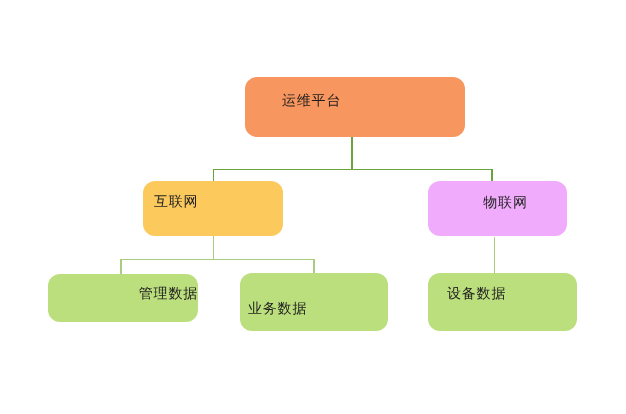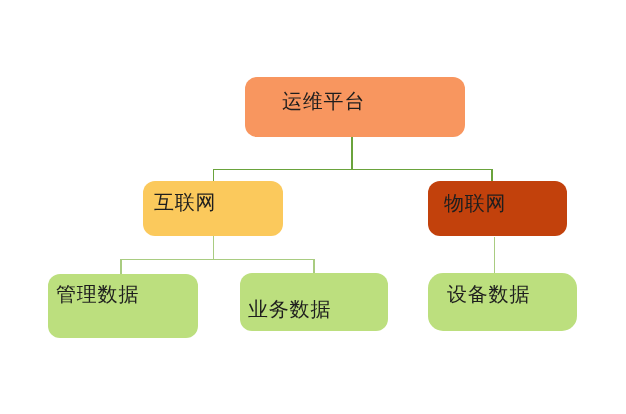--- a/index.html
+++ b/index.html
@@ -11,41 +11,41 @@
     overflow: hidden;
     font-family: "Liberation Sans", "DejaVu Sans", sans-serif;
   }
   .node {
     position: absolute;
     box-sizing: border-box;
     border-radius: 12px;
   }
   .node .label {
     display: block;
-    font-size: 20px;
+    font-size: 14px;
     line-height: 20px;
     letter-spacing: 0.8px;
     color: #1e1e1e;
     white-space: nowrap;
     font-family: Liberation Serif, serif;
   }
   .edge { position: absolute; }
 
   
   #node-ops      { left: 245px; top: 77px;  width: 220px; height: 60px; }
   #node-ops .label      { padding: 14px 0 0 37px; }
   #node-internet { left: 143px; top: 181px; width: 140px; height: 55px; }
   #node-internet .label { padding: 11px 0 0 11px; }
   #node-iot      { left: 428px; top: 181px; width: 139px; height: 55px; }
   #node-iot .label      { padding: 12px 0 0 16px; }
-  #node-mgmt     { left: 48px;  top: 274px; width: 150px; height: 64px; }
+  #node-mgmt     { left: 48px;  top: 274px; width: 150px; height: 48px; text-align: right; }
   #node-mgmt .label     { padding: 10px 0 0 8px; }
   #node-biz      { left: 240px; top: 273px; width: 148px; height: 58px; }
   #node-biz .label      { padding: 26px 0 0 8px; }
-  #node-device   { left: 428px; top: 273px; width: 149px; height: 58px; border-radius: 15px; }
+  #node-device   { left: 428px; top: 273px; width: 149px; height: 58px; }
   #node-device .label   { padding: 11px 0 0 19px; }
 
   
   #e-root-stem   { left: 351px;   top: 137px;   width: 1.5px;   height: 32px; }
   #e-l1-bus      { left: 212.5px; top: 168.5px; width: 280px;   height: 1.5px; }
   #e-l1-drop-a   { left: 212.5px; top: 168.5px; width: 1.5px;   height: 13px; }
   #e-l1-drop-b   { left: 491px;   top: 168.5px; width: 1.5px;   height: 13px; }
   #e-int-stem    { left: 212.5px; top: 236px;   width: 1.5px;   height: 24px; }
   #e-l2-bus      { left: 120px;   top: 258.5px; width: 194.5px; height: 1.5px; }
   #e-l2-drop-a   { left: 120px;   top: 258.5px; width: 1.5px;   height: 16px; }
@@ -69,21 +69,21 @@
   <div class="edge" id="e-iot-stem" style="background-color: rgb(169, 204, 129);"></div>
 
   <div class="node" id="node-ops" style="background-color: rgb(248, 150, 95);">
     <span class="label">运维平台</span>
   </div>
 
   <div class="node" id="node-internet" style="background-color: rgb(251, 201, 92);">
     <span class="label">互联网</span>
   </div>
 
-  <div class="node" id="node-iot" style="background-color: #c2410c;">
+  <div class="node" id="node-iot" style="background-color: #f0abfc; text-align: center;">
     <span class="label">物联网</span>
   </div>
 
   <div class="node" id="node-mgmt" style="background-color: rgb(188, 223, 126);">
     <span class="label">管理数据</span>
   </div>
 
   <div class="node" id="node-biz" style="background-color: rgb(188, 223, 126);">
     <span class="label">业务数据</span>
   </div>

